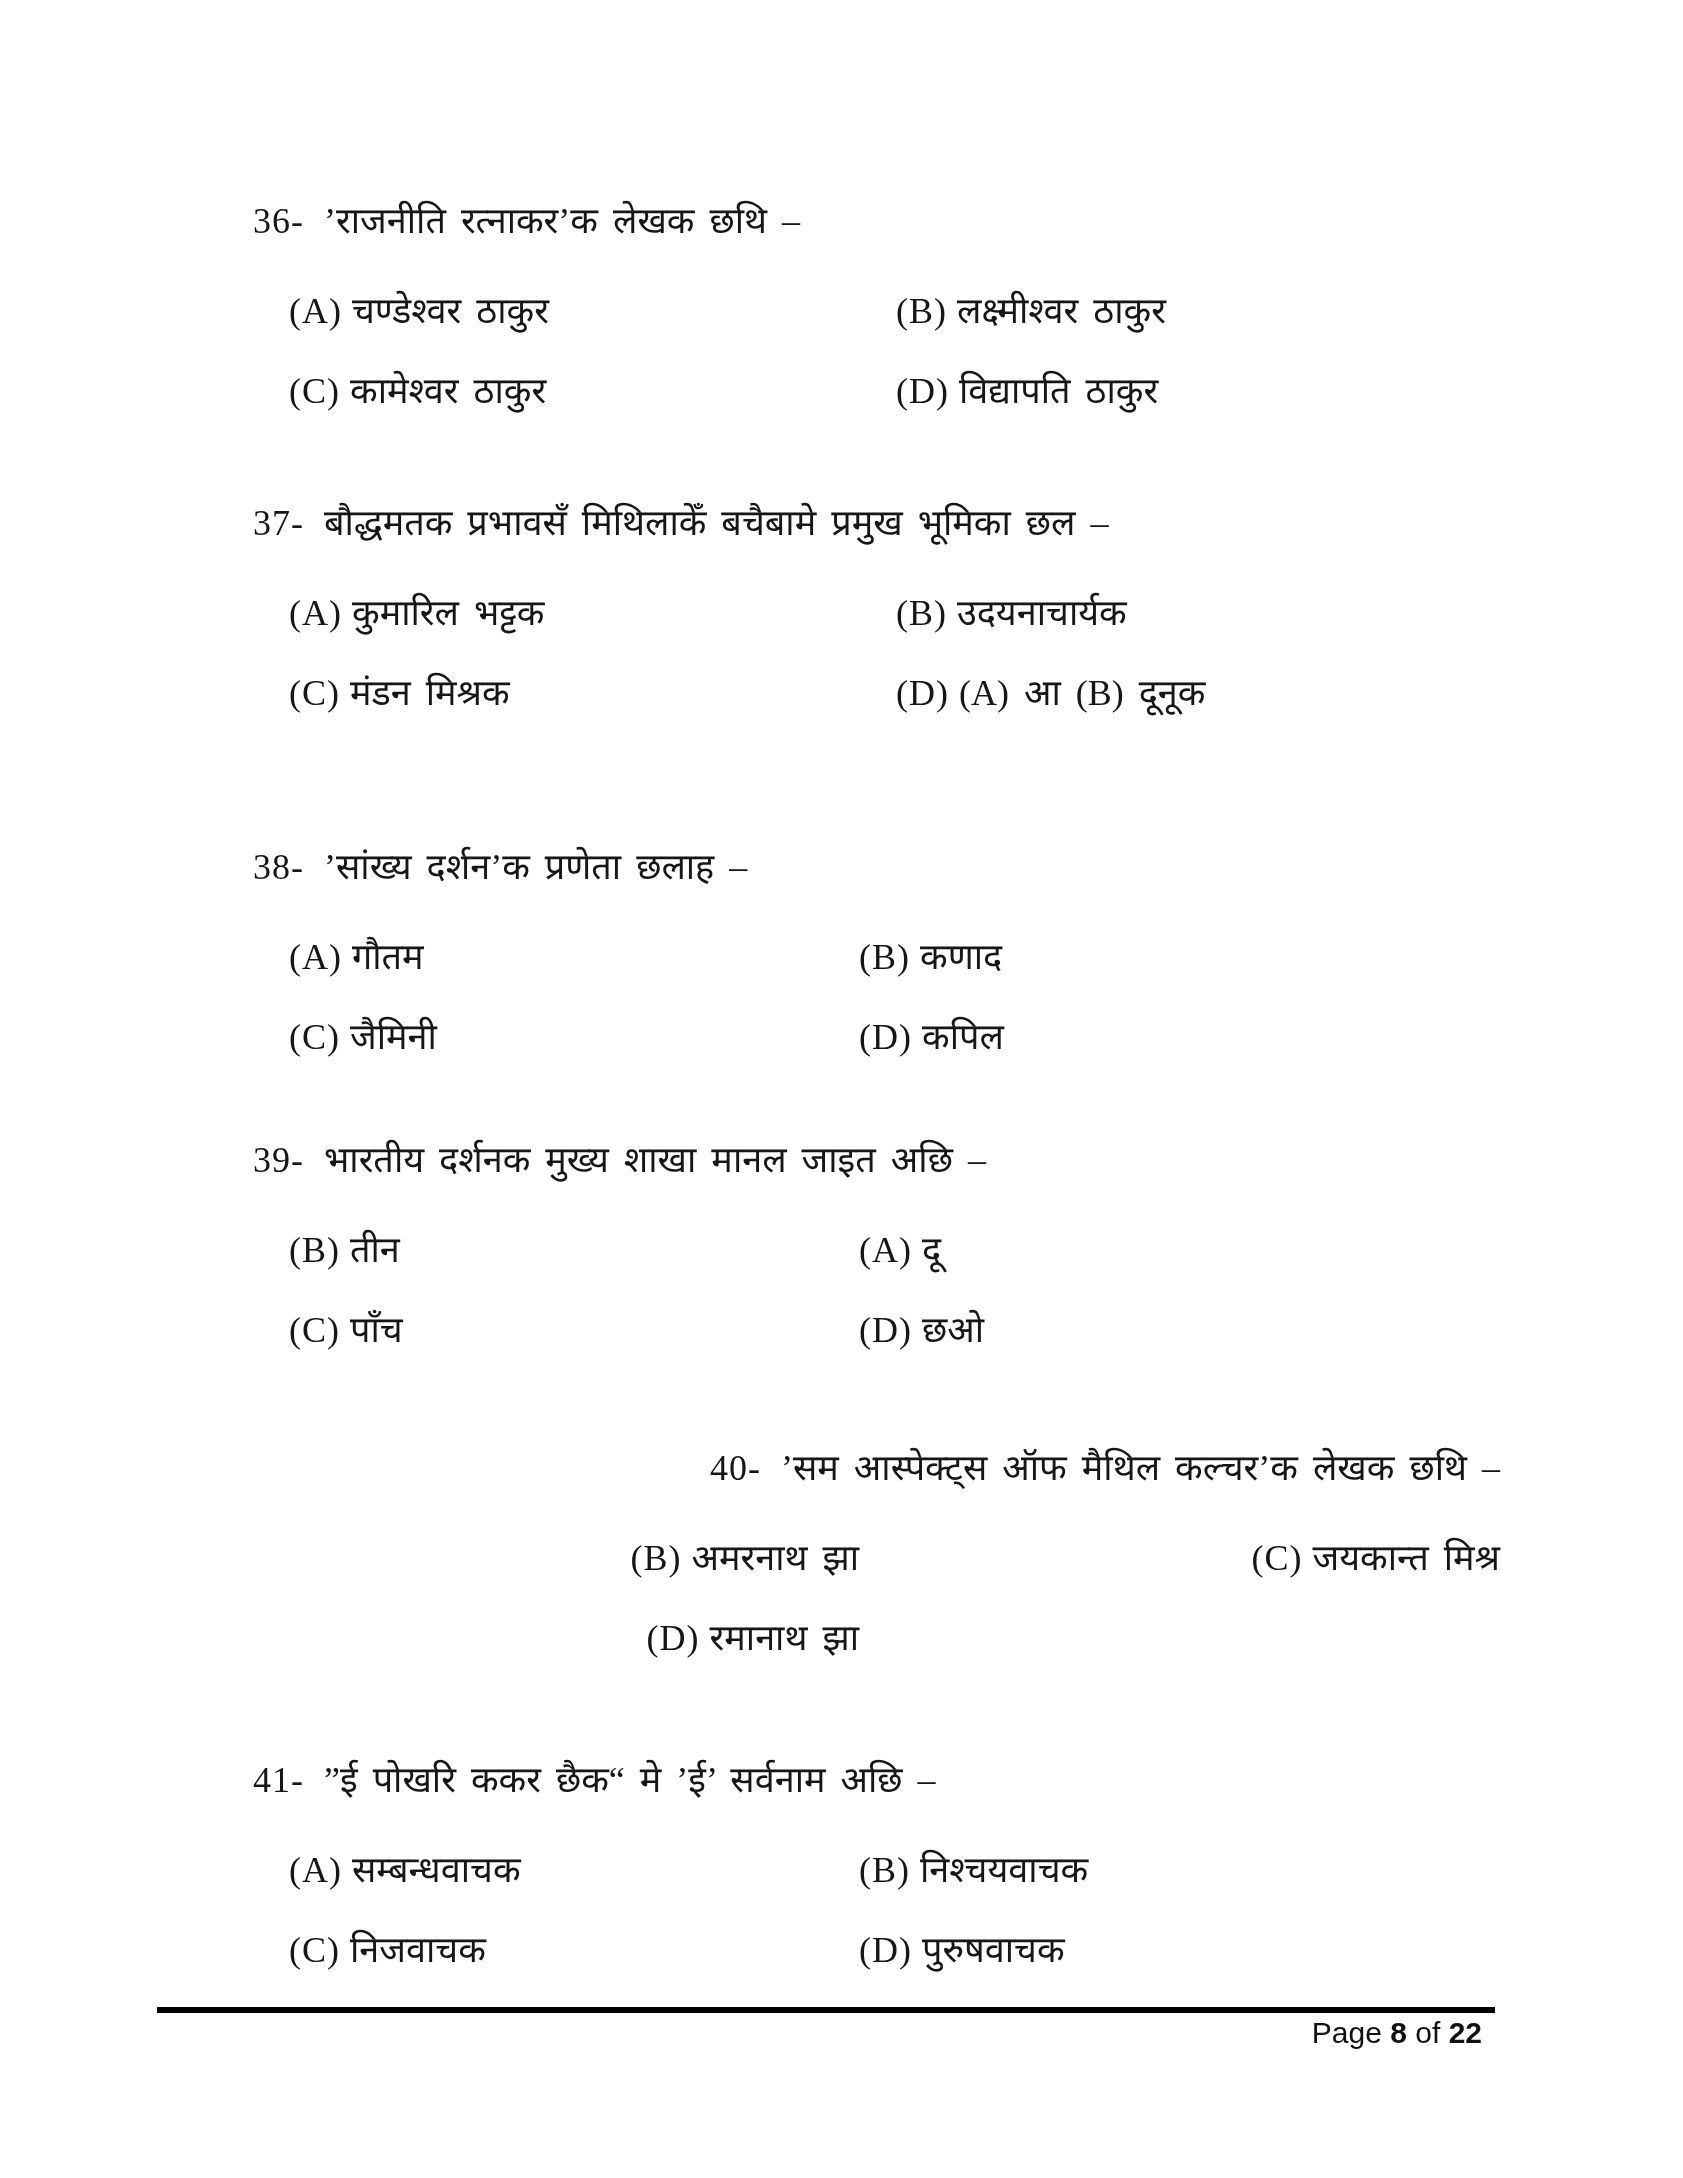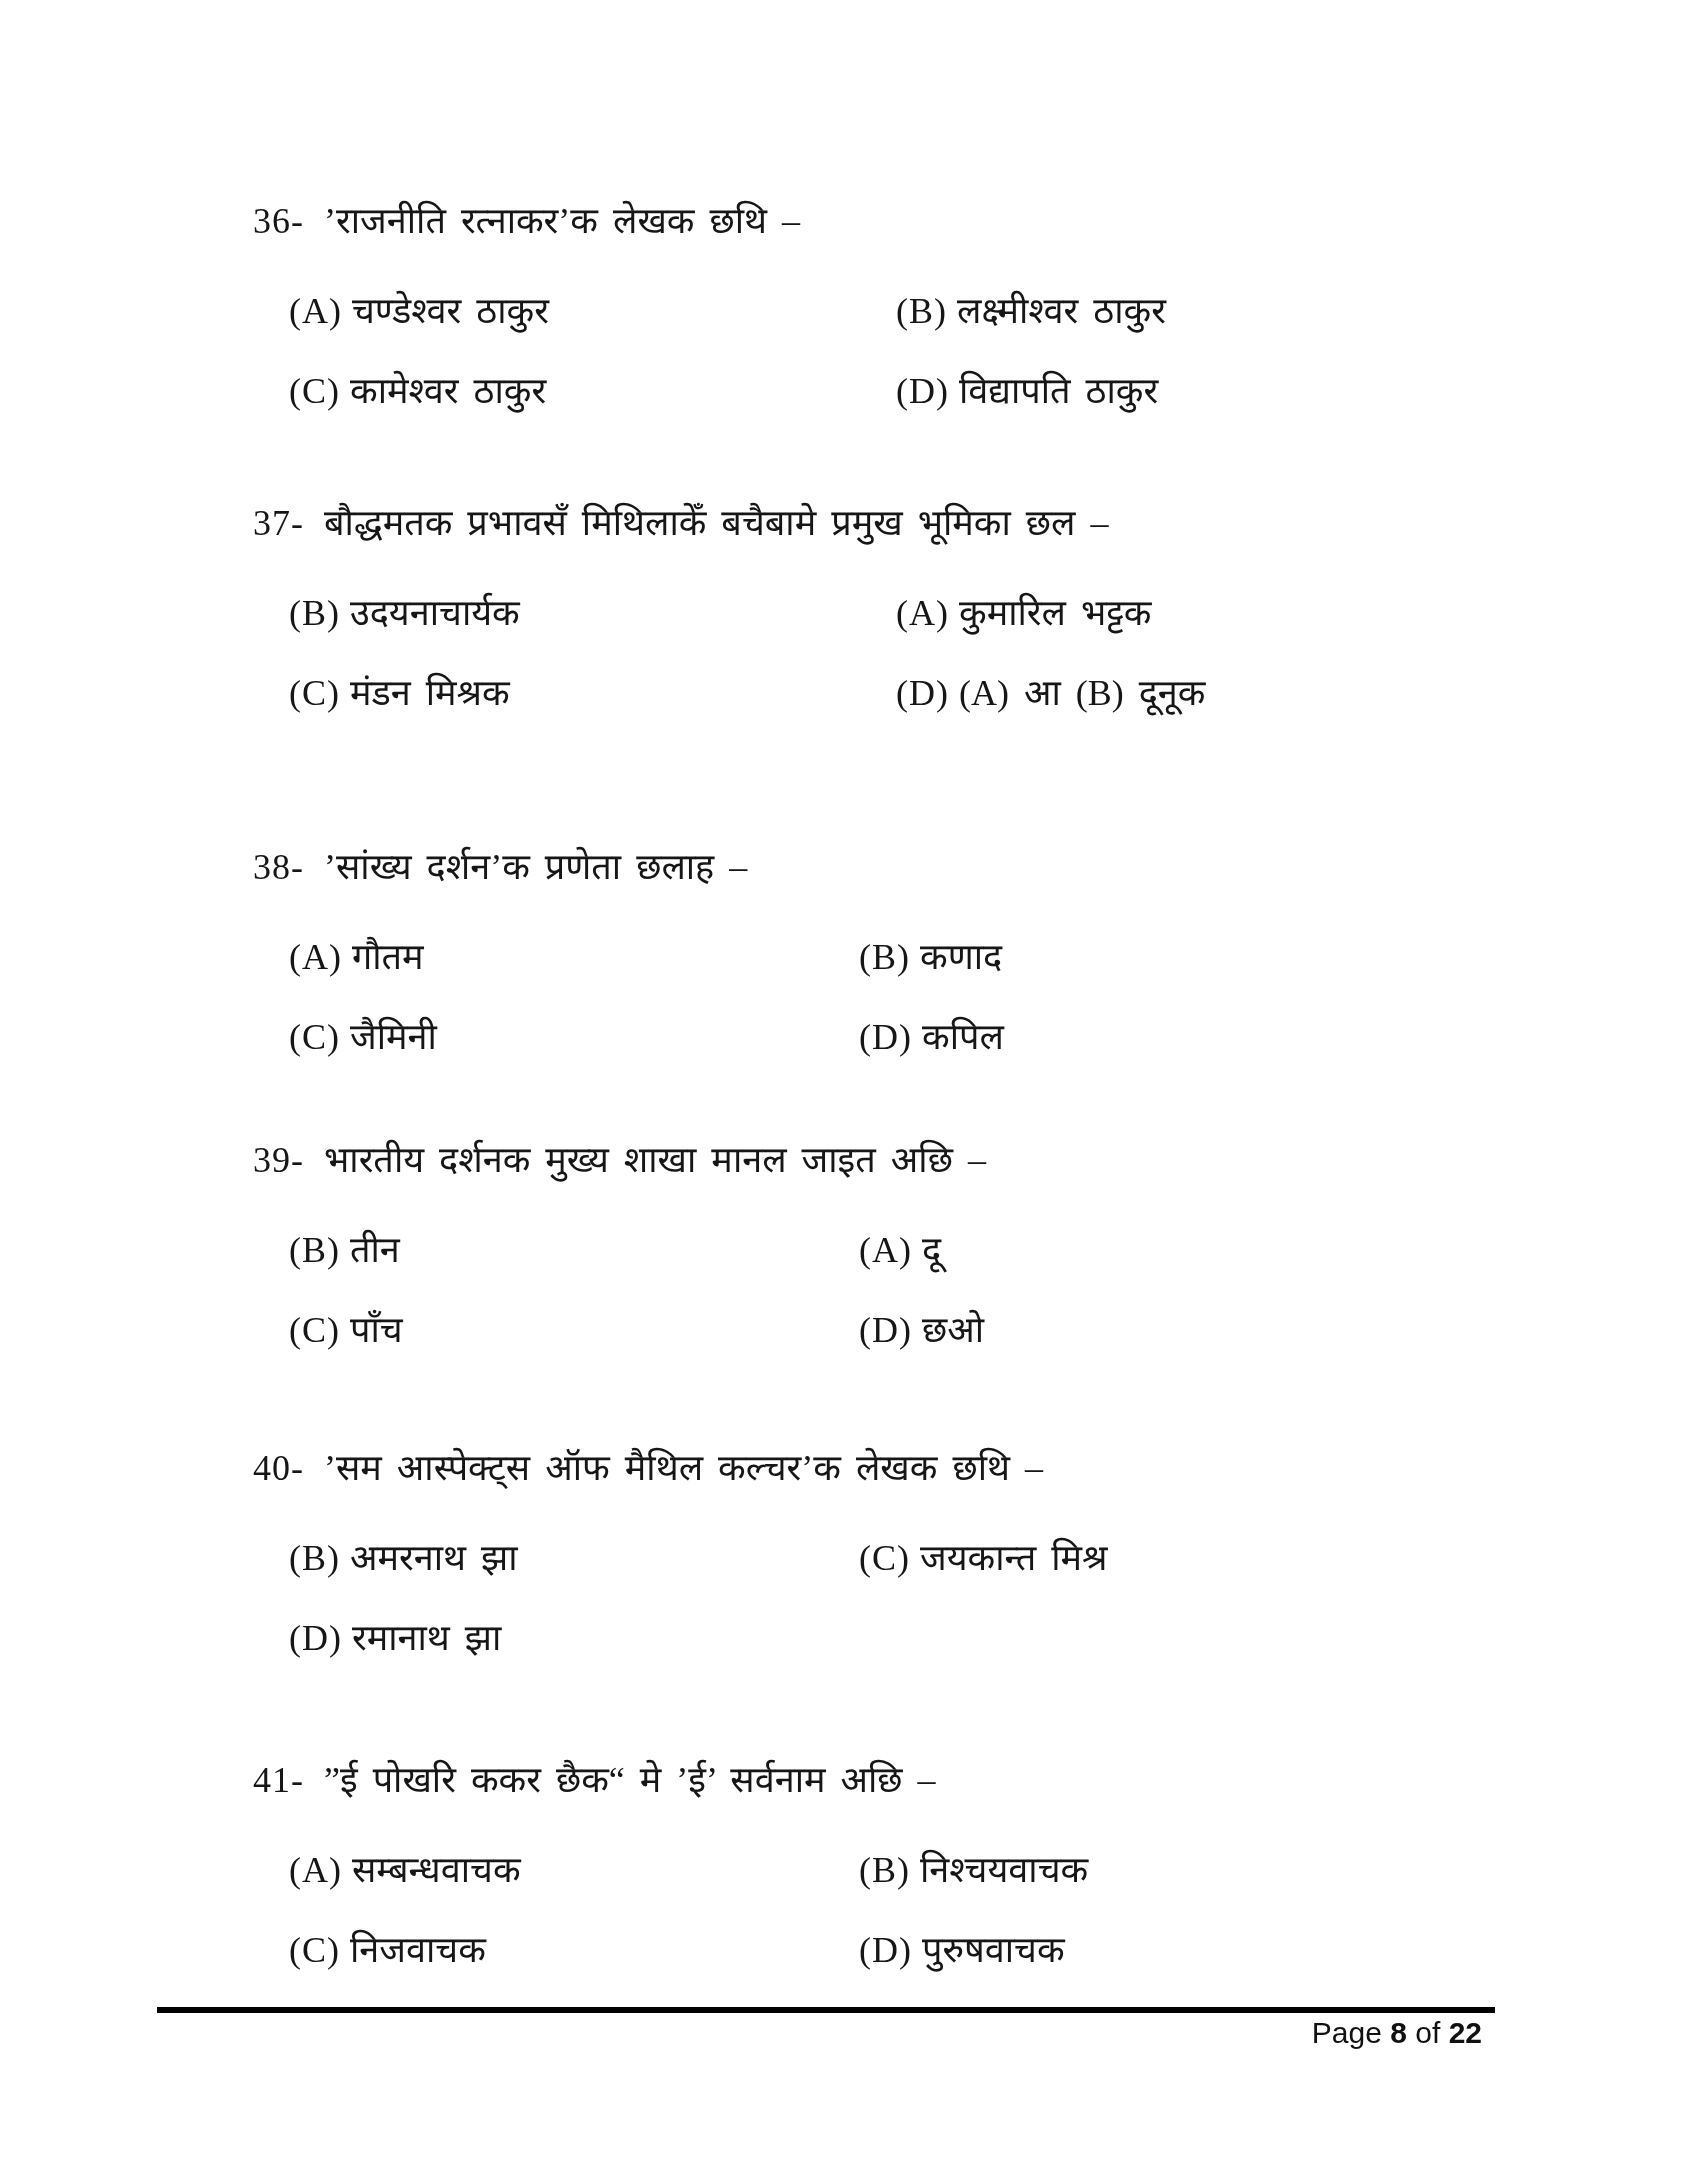--- a/index.html
+++ b/index.html
@@ -38,21 +38,21 @@
     line-height: 46px;
     white-space: nowrap;
   }
   .olabel { letter-spacing: 1px; }
   .otext { margin-left: 10px; word-spacing: 6px; }
   
   .q0 { top: 198px; }
   .q1 { top: 500px; }
   .q2 { top: 844px; }
   .q3 { top: 1137px; }
-  .q4 { top: 1445px; }
+  .q4 { top: 1445px; text-align: right; }
   .q5 { top: 1757px; }
   .footer-rule {
     position: absolute;
     left: 157px;
     top: 2007px;
     width: 1338px;
     height: 6px;
     background: #000000;
   }
   .footer {
@@ -81,22 +81,22 @@
       <div class="opt"><span class="olabel">(C)</span><span class="otext">कामेश्वर ठाकुर</span></div>
       <div class="opt"><span class="olabel">(D)</span><span class="otext">विद्यापति ठाकुर</span></div>
     </div>
   </section>
 
   <section class="question q1 q-wide">
     <div class="qline">
       <span class="qnum">37-</span><span class="qtext">बौद्धमतक प्रभावसँ मिथिलाकेँ बचैबामे प्रमुख भूमिका छल –</span>
     </div>
     <div class="opts">
+      <div class="opt"><span class="olabel">(A)</span><span class="otext">कुमारिल भट्टक</span></div>
       <div class="opt"><span class="olabel">(B)</span><span class="otext">उदयनाचार्यक</span></div>
-      <div class="opt"><span class="olabel">(A)</span><span class="otext">कुमारिल भट्टक</span></div>
       <div class="opt"><span class="olabel">(C)</span><span class="otext">मंडन मिश्रक</span></div>
       <div class="opt"><span class="olabel">(D)</span><span class="otext">(A) आ (B) दूनूक</span></div>
     </div>
   </section>
 
   <section class="question q2 q-norm">
     <div class="qline">
       <span class="qnum">38-</span><span class="qtext">’सांख्य दर्शन’क प्रणेता छलाह –</span>
     </div>
     <div class="opts">

